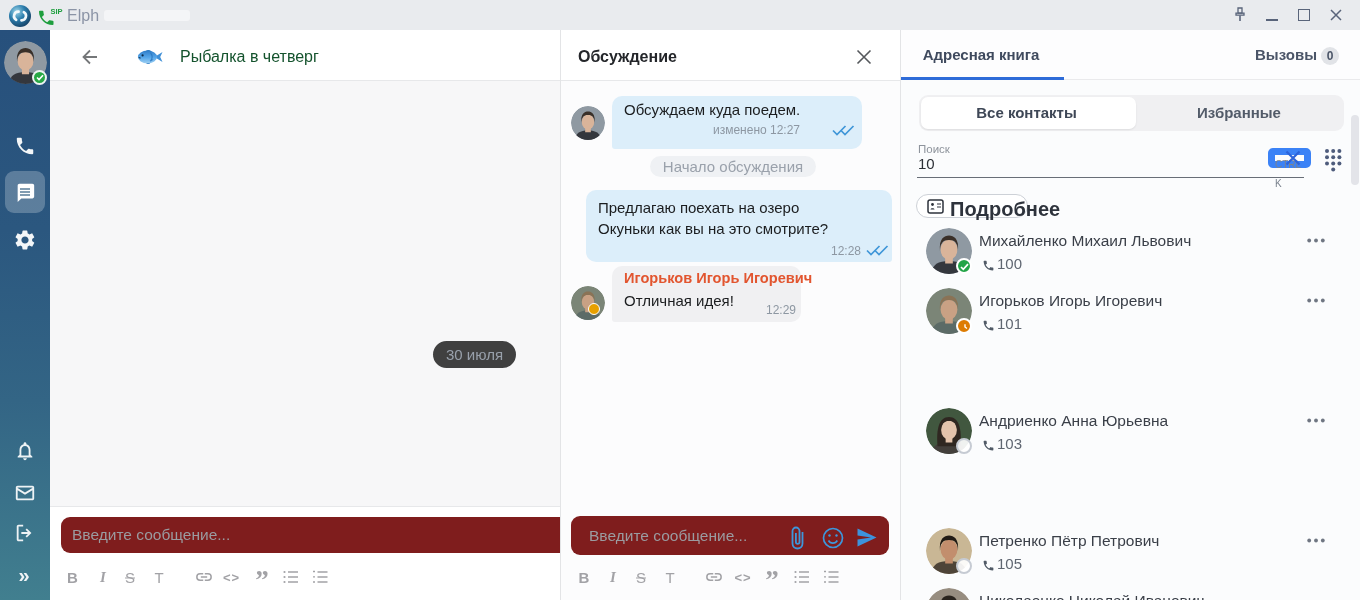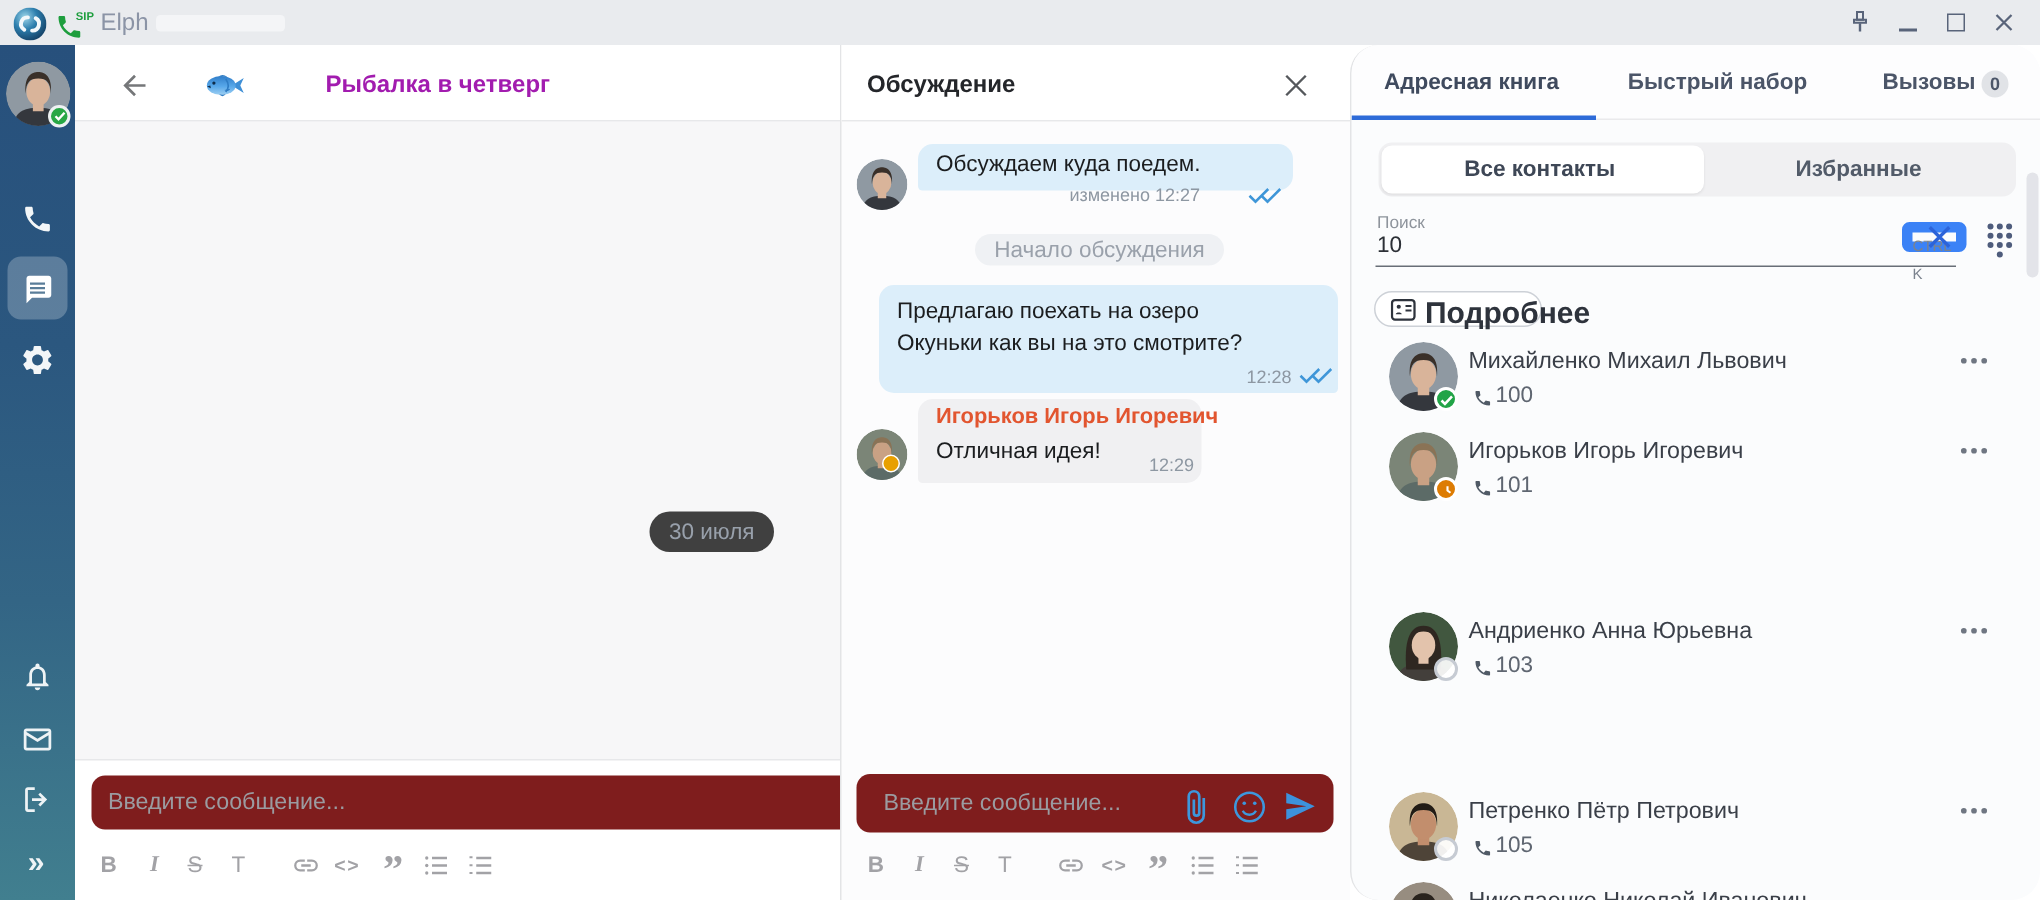--- a/index.html
+++ b/index.html
@@ -14,39 +14,39 @@
   #ghost { left:104px; top:10px; width:86px; height:11px; background:rgba(255,255,255,.5); border-radius:3px; }
 
   
   #sidebar { left:0; top:30px; width:50px; height:570px;
     background:linear-gradient(180deg,#27507c 0%, #2b577f 35%, #336585 65%, #417f8f 100%); }
   #sb-active { left:5px; top:171px; width:40px; height:42px; border-radius:9px; background:rgba(255,255,255,.24); }
 
   
   #chat { left:50px; top:30px; width:510px; height:570px; background:#f7f7f8; }
   .phead { position:absolute; left:0; top:0; height:51px; background:#fff; border-bottom:1px solid #e7e8ea; }
-  #chat-title { left:130px; top:18px; font-size:16px; font-weight:bold; color:#a21caf;margin-left:37px; }
+  #chat-title { left:130px; top:18px; font-size:16px; font-weight:normal; color:#14532d; }
   #datechip { left:383px; top:311px; width:83px; height:27px; background:#404040; border-radius:14px;
      color:#98a0ab; font-size:15px; text-align:center; line-height:27px; }
   .inputzone { position:absolute; left:0; bottom:0; height:94px; background:#fff; border-top:1px solid #e7e8ea; }
   .msginput { position:absolute; background:#7f1d1d; border-radius:9px; color:#9b9ba0; font-size:15.5px; }
   .ti { position:absolute; transform:translate(-50%,-50%); color:#a2a2a6; font-size:15px; line-height:1; }
 
   
   #disc { left:560px; top:30px; width:340px; height:570px; background:#fcfcfd; border-left:1px solid #e3e4e6; }
   #disc .phead { width:339px; }
   #disc-title { left:17px; top:18px; font-size:16px; font-weight:bold; color:#24262a; }
   .bubble { position:absolute; font-size:15px; color:#1b1d1f; }
   .blue { background:#dceefa; }
   .gray { background:#f0f0f2; }
   .meta { position:absolute; font-size:12px; color:#8d97a2; }
   .chip { position:absolute; background:#eff1f4; color:#9aa1ab; font-size:15px; text-align:center; }
 
   
-  #right { left:900px; top:30px; width:460px; height:570px; background:#fbfcfd; border-left:1px solid #e3e4e6;border-radius:19px; }
+  #right { left:900px; top:30px; width:460px; height:570px; background:#fbfcfd; border-left:1px solid #e3e4e6; }
   #tabrow { position:absolute; left:0; top:0; width:459px; height:50px; background:#fdfdfe; border-bottom:1px solid #eaeaec; }
   .tab { position:absolute; top:0; height:50px; line-height:50px; text-align:center; font-size:15px; font-weight:bold; color:#4b5568; }
   #tab-underline { position:absolute; left:0; top:47px; width:163px; height:3px; background:#2e6bd8; }
   #seg { position:absolute; left:18px; top:65px; width:425px; height:36px; background:#f0f0f2; border-radius:9px; }
   #seg-sel { position:absolute; left:2px; top:2px; width:215px; height:32px; background:#fff; border-radius:7px; box-shadow:0 1px 2px rgba(0,0,0,.08); }
   .segtext { position:absolute; top:65px; height:36px; line-height:36px; text-align:center; font-size:15px; font-weight:bold; }
   .srchlabel { position:absolute; left:17px; top:105px; font-size:11.5px; color:#8e949c; }
   .srchval { position:absolute; left:17px; top:120px; font-size:15px; color:#2c3036; }
   #srchline { position:absolute; left:16px; top:147px; width:387px; height:1px; background:#686e77; }
   #ctrlk { position:absolute; left:333px; top:118px; width:43px; height:20px; border:7px solid #3b82f6; border-radius:5px;
@@ -242,21 +242,21 @@
   <div id="disc" class="abs">
     <div class="phead" style="width:339px"></div>
     <div id="disc-title" class="abs">Обсуждение</div>
     <svg class="abs" style="left:295px;top:19px" width="16" height="16" viewBox="0 0 16 16" stroke="#55585c" stroke-width="1.6">
       <path d="M1.5 1.5 L14.5 14.5 M14.5 1.5 L1.5 14.5"></path>
     </svg>
 
     <svg class="abs" style="left:10px;top:76px;--bg:#8f99a2;--skin:#d9b49a;--hair:#3a3029;--shirt:#34373d" width="34" height="34">
         <use href="#av-m" width="34" height="34"></use>
       </svg>
-    <div class="bubble blue" style="left:51px;top:66px;width:250px;height:31px;border-radius:10px 10px 10px 3px;padding:5px 12px;">Обсуждаем куда поедем.</div>
+    <div class="bubble blue" style="left:51px;top:66px;width:250px;height:53px;border-radius:10px 10px 10px 3px;padding:5px 12px;">Обсуждаем куда поедем.</div>
     <div class="meta" style="left:124px;top:93px;width:143px;text-align:center">изменено 12:27</div>
     <svg class="abs" style="left:271px;top:95px" width="25" height="11" viewBox="0 0 25 11" fill="none" stroke="#3f96d8" stroke-width="1.7">
       <path d="M1 5.5 L5 9.5 L13.5 1"></path>
         <path d="M9 5.5 L13 9.5 L21.5 1"></path>
     </svg>
 
     <div class="chip" style="left:89px;top:126px;width:166px;height:21px;line-height:21px;border-radius:11px">Начало обсуждения</div>
 
     <div class="bubble blue" style="left:25px;top:160px;width:306px;height:72px;border-radius:10px 10px 3px 10px;padding:7px 12px;line-height:21px;">Предлагаю поехать на озеро<br>Окуньки как вы на это смотрите?</div>
     <div class="meta" style="left:200px;top:214px;width:100px;text-align:right">12:28</div>
@@ -305,21 +305,20 @@
     </svg>
     <svg class="ti" style="left:269.5px;top:547px" width="16" height="14" viewBox="0 0 16 14" stroke="#a2a2a6" stroke-width="1.6">
       <path d="M1 1.5h2M1 6.8h2M1 12h2" stroke-width="1.3"></path>
       <path d="M5.5 2h10M5.5 7h10M5.5 12h10"></path>
     </svg>
   </div>
 
   <div id="right" class="abs" style="overflow:hidden">
     <div id="tabrow"></div>
     <div class="tab" style="left:10px;width:140px;color:#3f4a5e">Адресная книга</div>
-    <div class="tab" style="left:174px;width:140px">Быстрый набор</div>
     <div class="tab" style="left:324px;width:122px">Вызовы</div>
     <div class="abs" style="left:420px;top:17px;width:18px;height:18px;border-radius:50%;background:#e1e3e7;color:#4b5568;font-size:12px;font-weight:bold;text-align:center;line-height:18px">0</div>
     <div id="tab-underline"></div>
     <div id="seg">
         <div id="seg-sel"></div>
       </div>
     <div class="segtext" style="left:18px;width:215px;color:#3e4756">Все контакты</div>
     <div class="segtext" style="left:233px;width:210px;color:#525b69">Избранные</div>
     <div class="srchlabel" style="top:113px">Поиск</div>
     <div class="srchval" style="top:125px">10</div>

